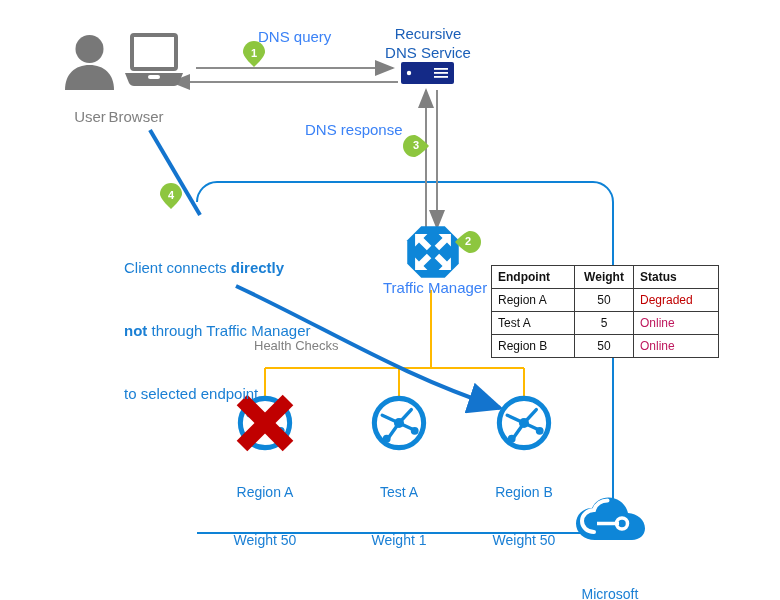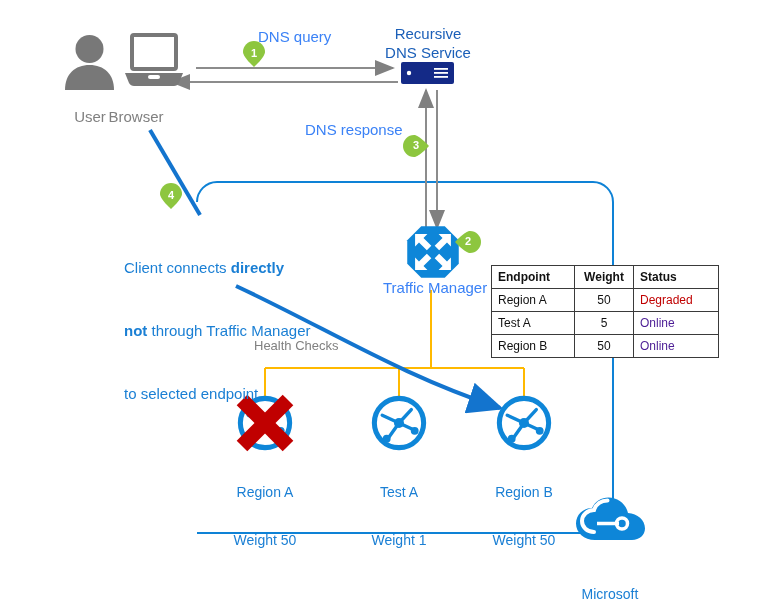--- a/index.html
+++ b/index.html
@@ -81,21 +81,21 @@
     border: 1px solid #3a3a3a;
     padding: 3px 6px;
     height: 16px;
     font-weight: normal;
     text-align: left;
     white-space: nowrap;
   }
   table.ep th { font-weight: bold; }
   table.ep td.num, table.ep th.num { text-align: center; }
   .st-degraded { color: #c00000; }
-  .st-online { color: #4c1d95; }
+  .st-online { color: #be185d; }
 </style>
 </head>
 <body>
 
 <div id="stage">
 
   <svg class="layer" viewBox="0 0 780 600">
     <defs>
       <marker id="arrGray" markerWidth="10" markerHeight="8" refX="9" refY="4" orient="auto">
         <path d="M0,0 L10,4 L0,8 z" fill="#808080"></path>

